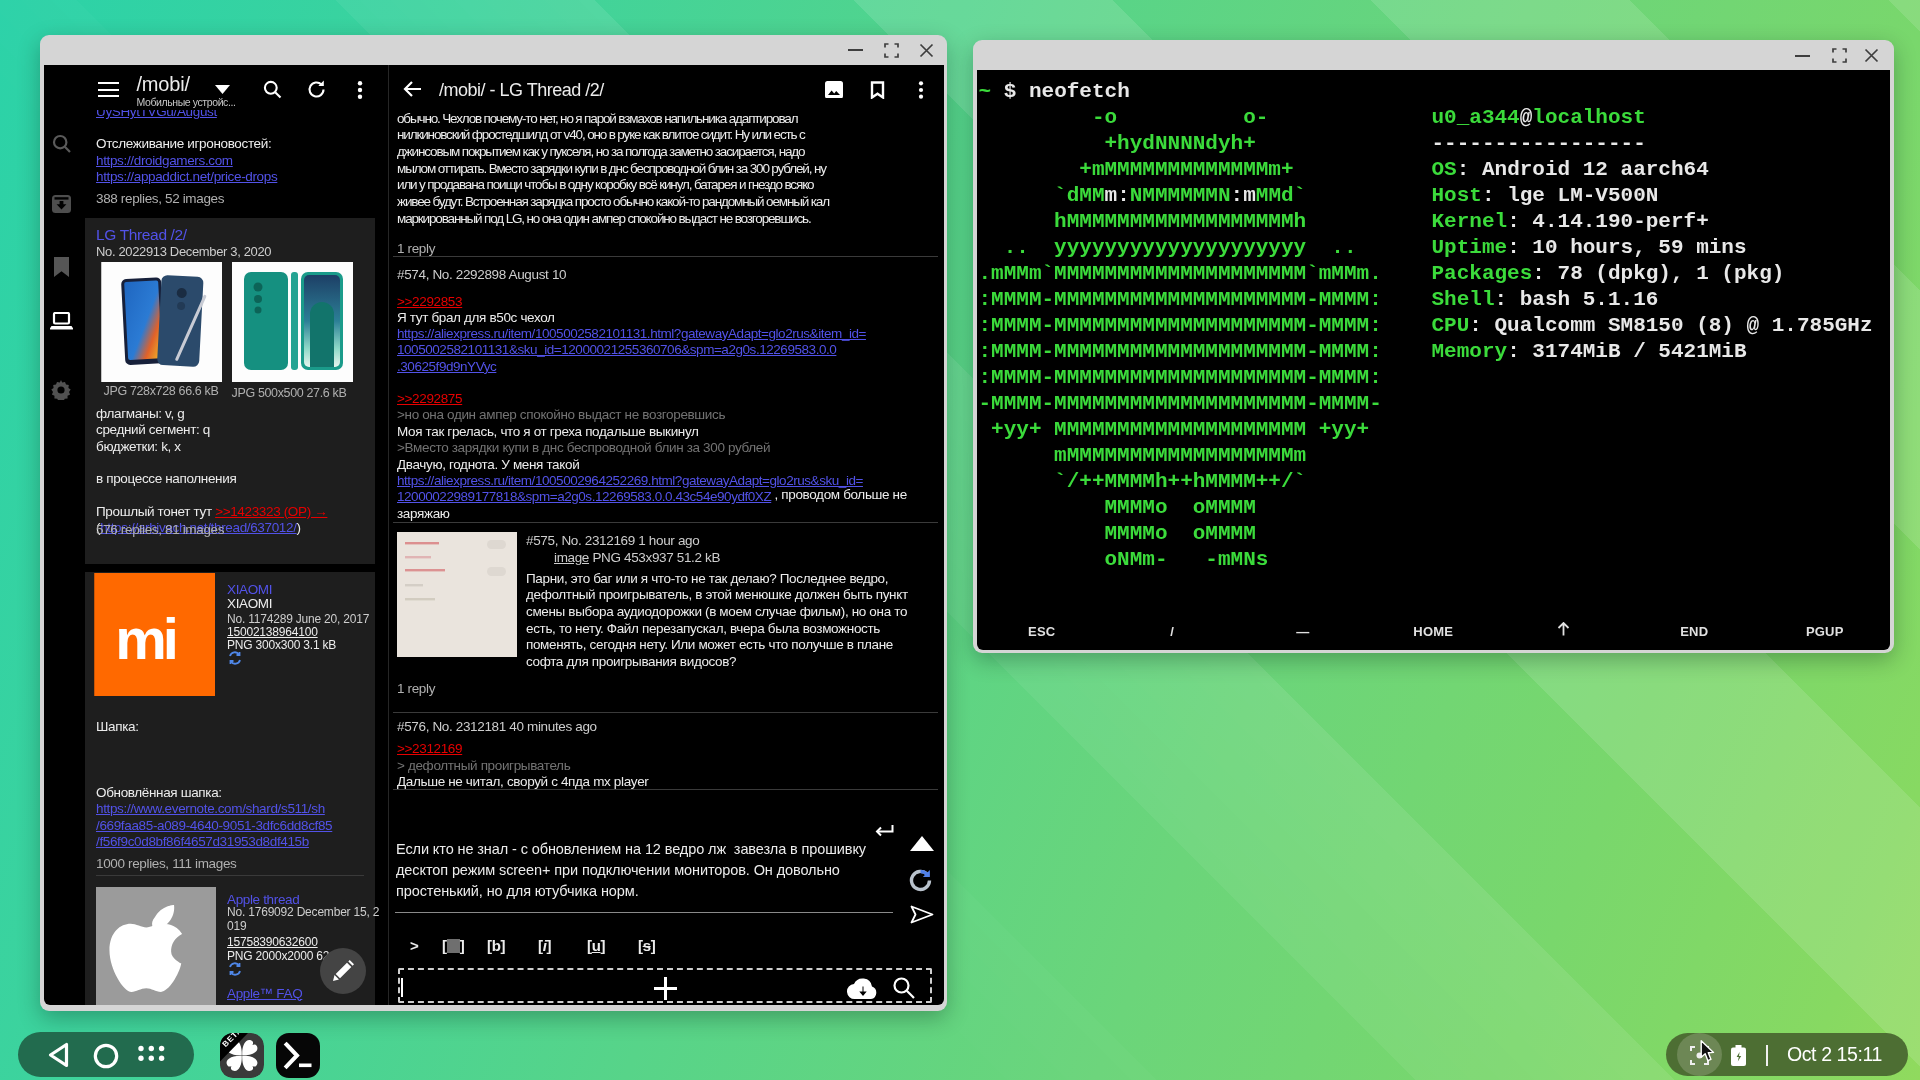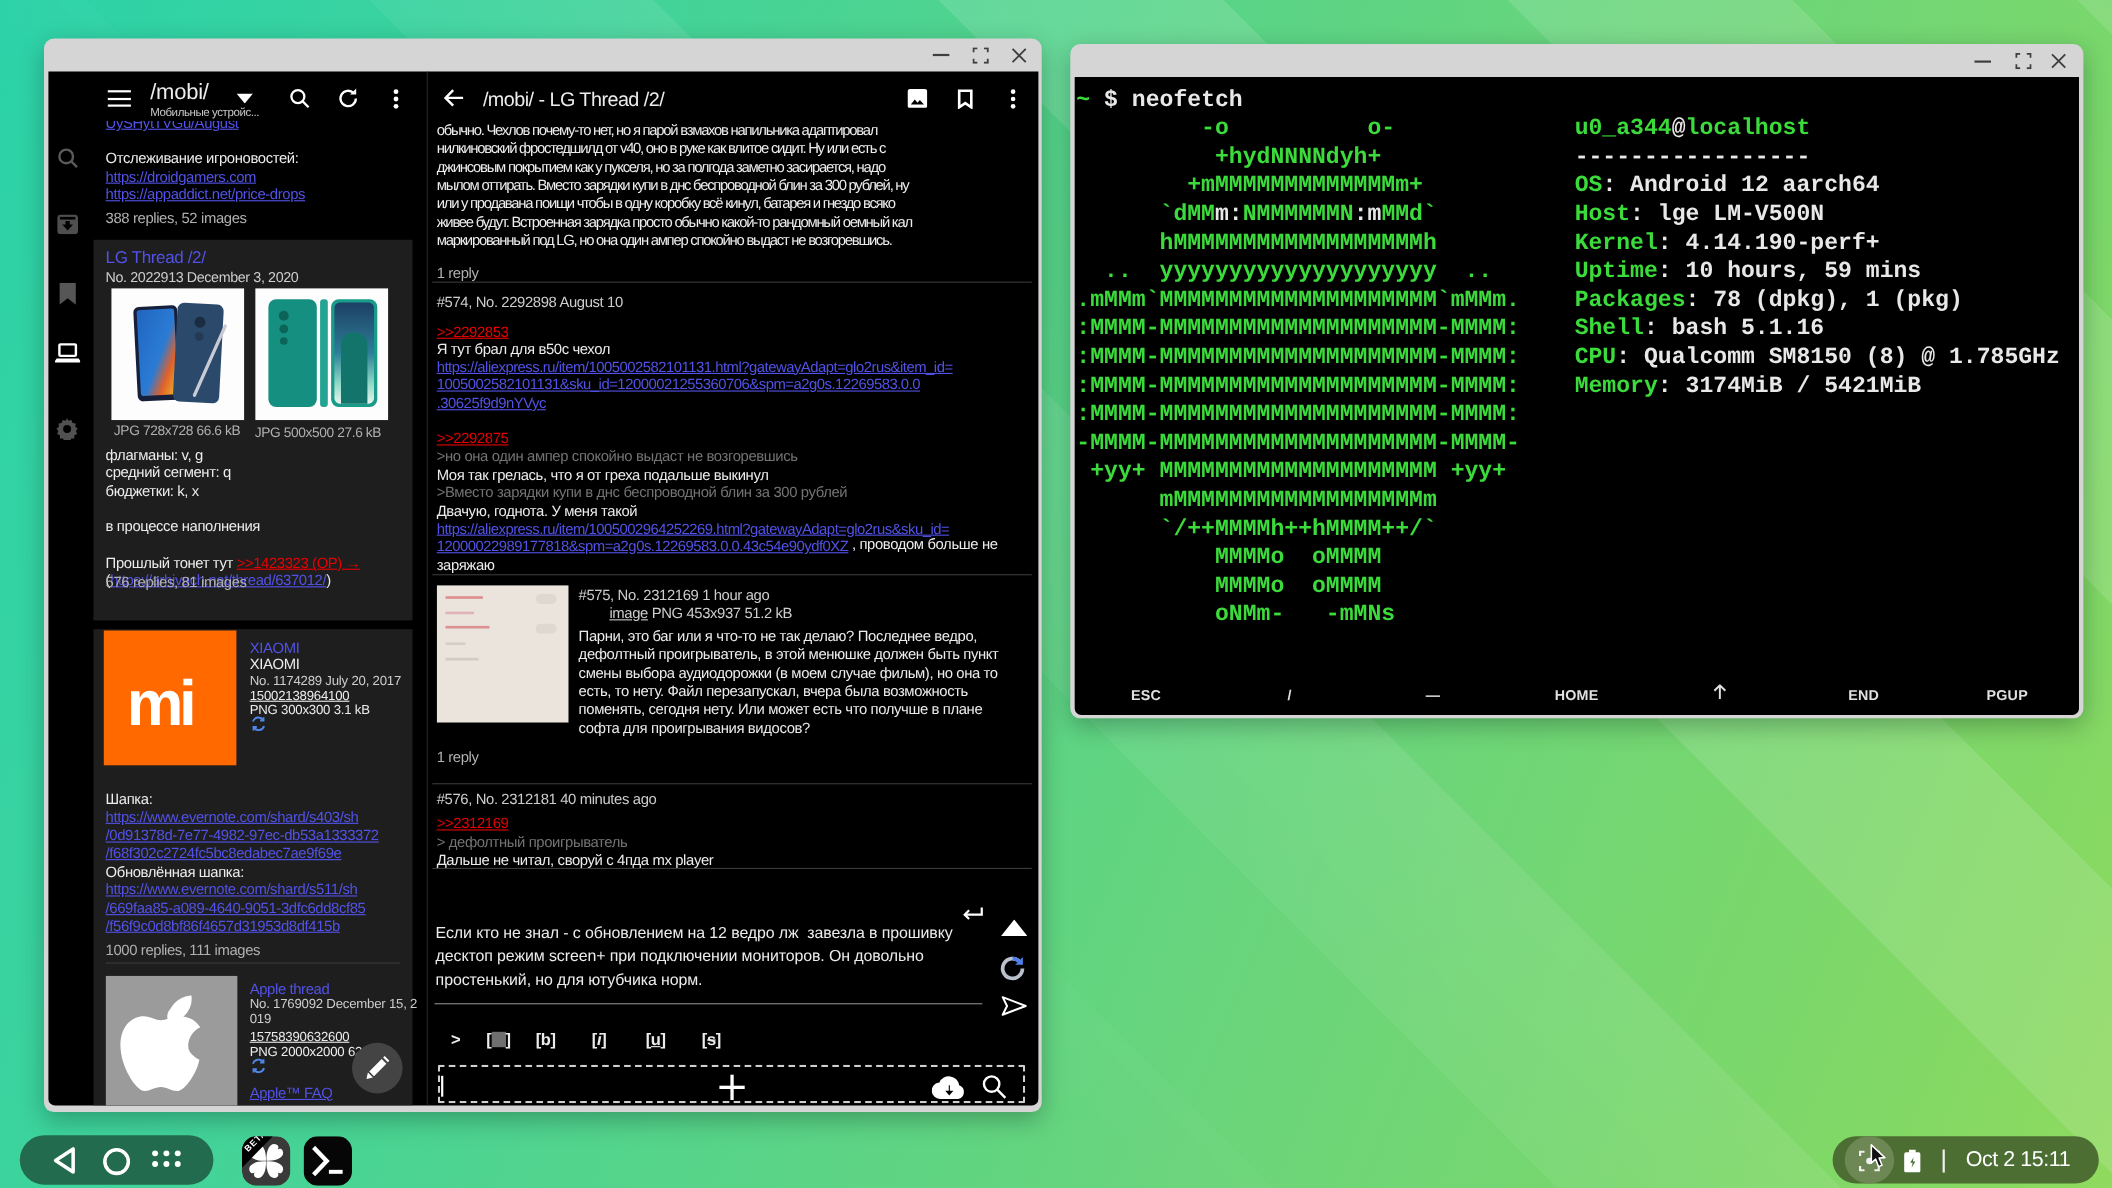--- a/index.html
+++ b/index.html
@@ -145,30 +145,29 @@
 <div class="t" style="left:52.5px;top:438.5px;">Прошлый тонет тут <span class="rd">&gt;&gt;1423323 (OP) →</span><br>(<span class="bl">https://arhivach.net/thread/637012/</span>)</div>
 <div class="t g" style="left:52.5px;top:457px;">576 replies, 81 images</div>
 
 <div class="card" style="left:41px;top:507px;width:290.5px;height:433px;"></div>
 <svg class="a" style="left:50px;top:508px" width="121.5" height="123" viewBox="0 0 121 123">
         <rect width="121" height="123" fill="#ff6900"></rect>
         <text x="21" y="86" font-family="Liberation Sans" font-weight="bold" font-size="58" fill="#fff" letter-spacing="-4">mi</text>
       </svg>
 <div class="t bln" style="left:183.5px;top:517px;">XIAOMI</div>
 <div class="t" style="left:183.5px;top:531px;">XIAOMI</div>
-<div class="t gl" style="left:183.5px;top:545.5px;font-size:12px;letter-spacing:-0.2px;">No. 1174289 July 20, 2017</div>
+<div class="t gl" style="left:183.5px;top:545.5px;font-size:12px;letter-spacing:-0.2px;">No. 1174289 June 20, 2017</div>
 <div class="t" style="left:183.5px;top:558.5px;font-size:12px;letter-spacing:-0.2px;text-decoration:underline;">15002138964100</div>
 <div class="t" style="left:183.5px;top:572px;font-size:12px;letter-spacing:-0.2px;">PNG 300x300 3.1 kB</div>
 <svg class="a" style="left:183.5px;top:586px" width="16" height="14" viewBox="0 0 16 14" fill="none" stroke="#4f87e8" stroke-width="1.8">
         <path d="M3 5a5 5 0 0 1 9-1.5"></path>
         <path d="M13 9a5 5 0 0 1-9 1.5"></path>
         <path d="M12.5 1v3h-3M3.5 13v-3h3" fill="none"></path>
       </svg>
 <div class="t" style="left:52.5px;top:653.5px;">Шапка:</div>
-<div class="t bl" style="left:52.5px;top:670px;">https://www.evernote.com/shard/s403/sh<br>/0d91378d-7e77-4982-97ec-db53a1333372<br>/f68f302c2724fc5bc8edabec7ae9f69e</div>
 <div class="t" style="left:52.5px;top:719.5px;">Обновлённая шапка:</div>
 <div class="t bl" style="left:52.5px;top:736px;">https://www.evernote.com/shard/s511/sh<br>/669faa85-a089-4640-9051-3dfc6dd8cf85<br>/f56f9c0d8bf86f4657d31953d8df415b</div>
 <div class="t g" style="left:52.5px;top:790.5px;">1000 replies, 111 images</div>
 <div class="sep" style="left:52.5px;top:809.5px;width:268px;"></div>
 <svg class="a" style="left:52px;top:822px" width="120" height="120" viewBox="0 0 120 120">
         <rect width="120" height="120" fill="#9b9b9b"></rect>
         <path d="M59 30c7-12 19-12 19-12s2 10-6 18c-6 7-14 6-14 6s-5-5 1-12z" fill="#fff"></path>
         <path d="M86 70c0-14 12-19 12-19-7-11-18-11-22-11-6 0-12 4-17 4s-11-4-17-4c-11 0-23 9-23 29 0 20 15 45 24 45 5 0 10-4 16-4s10 4 16 4c8 0 20-19 22-31 0 0-11-5-11-13z" fill="#fff" transform="translate(-4 0) scale(.92)"></path>
       </svg>
 <div class="t bln" style="left:183.5px;top:826.5px;">Apple thread</div>

